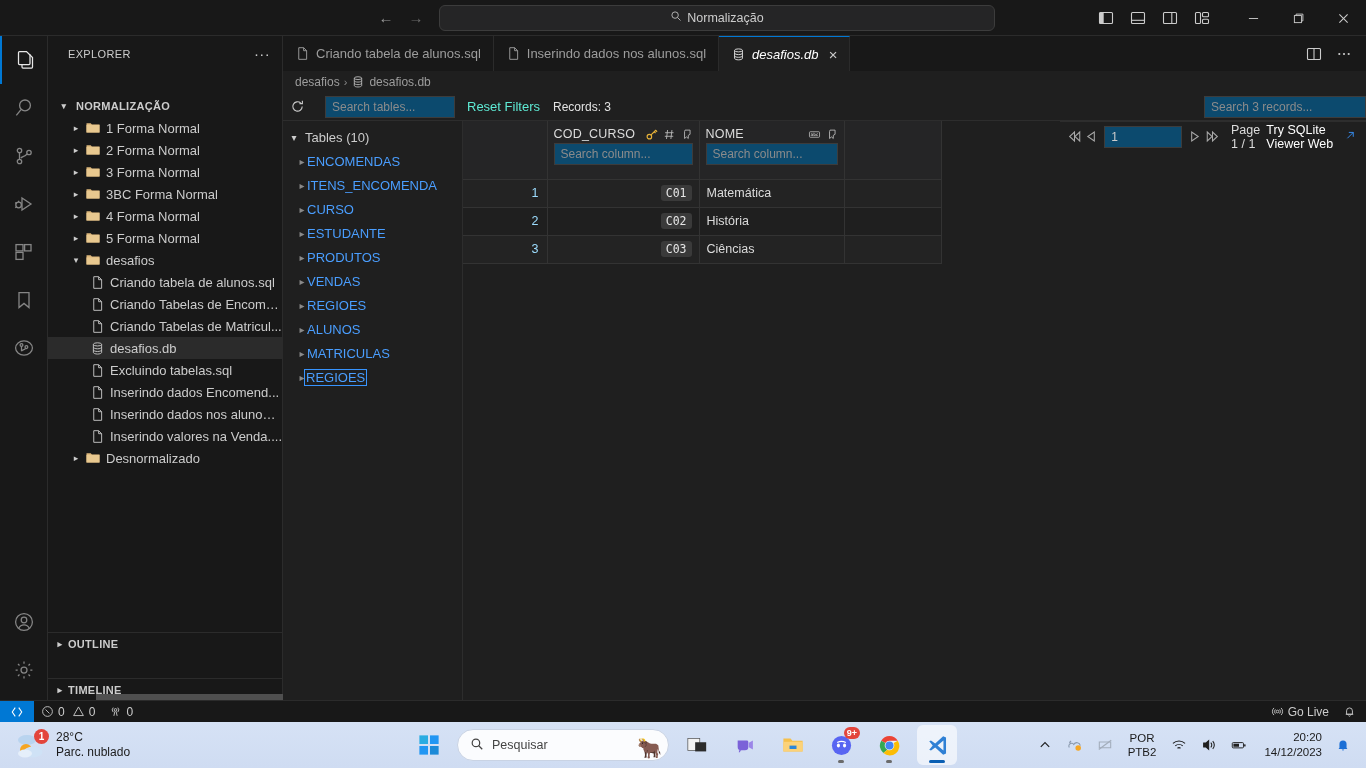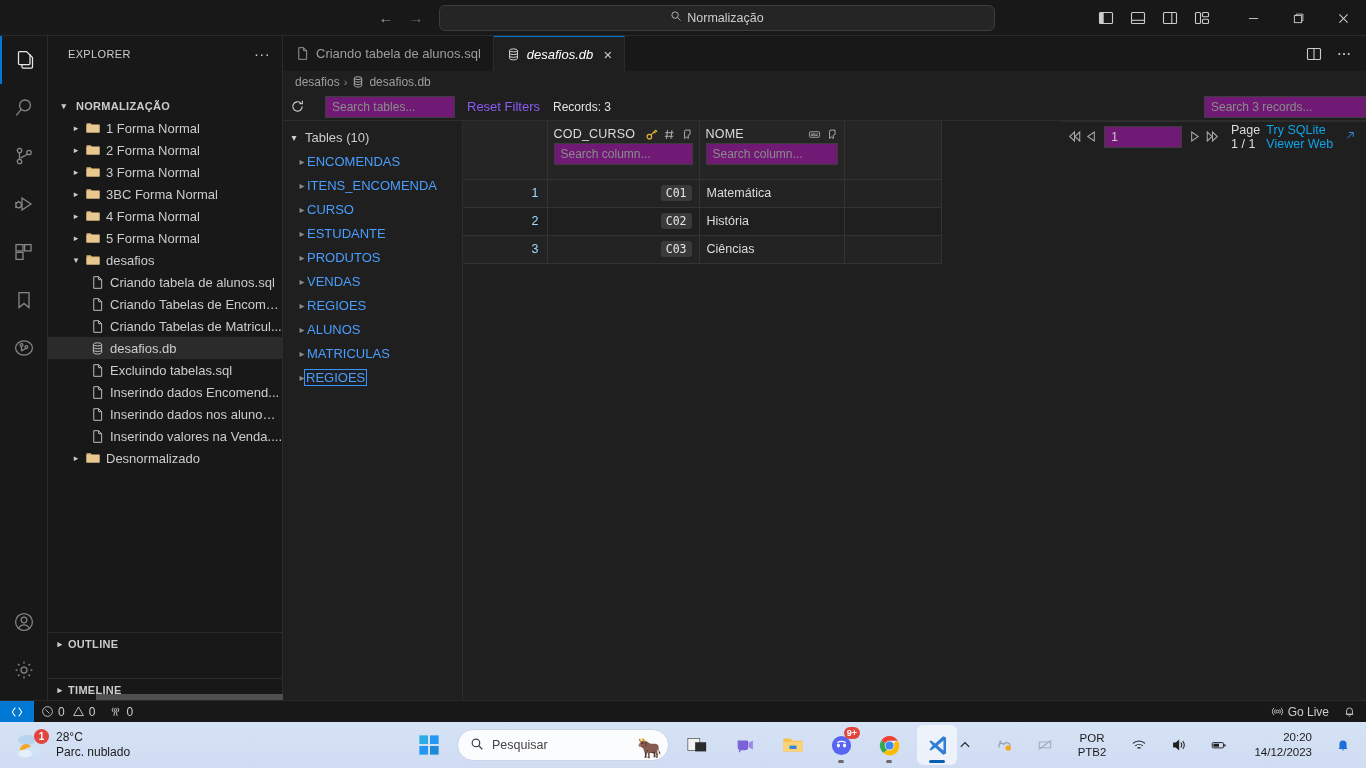--- a/index.html
+++ b/index.html
@@ -137,27 +137,27 @@
 
   
   .sqlite { flex: 1 1 auto; display: flex; flex-direction: column; background: #1f1f1f; min-height: 0; }
   .sq-toolbar {
     height: 28px; flex: 0 0 28px; display: flex; align-items: center; background: #1f1f1f;
     border-bottom: 1px solid #2d2d2d;
   }
   .refresh-btn { width: 28px; height: 28px; display: flex; align-items: center; justify-content: center; color: #c8c8c8; }
   .refresh-btn svg { width: 15px; height: 15px; }
   .inp {
-    background: #701a75; border: 1px solid #3c3c3c; color: #cccccc;
+    background: #0c4a6e; border: 1px solid #3c3c3c; color: #cccccc;
     font-size: 12px; padding: 2px 6px; height: 22px; outline: none;
     font-family: "Liberation Sans", sans-serif;
   }
   .inp::placeholder { color: #8b8b8b; }
   .search-tables { width: 130px; margin-left: 14px; }
-  .reset-filters { font-size: 13px; color: #8b5cf6; margin-left: 8px; padding: 0 4px; }
+  .reset-filters { font-size: 13px; color: #5eead4; margin-left: 8px; padding: 0 4px; }
   .records-lbl { font-size: 12px; color: #e3e3e3; margin-left: 9px; }
   .search-records { width: 162px; margin-left: auto; margin-right: 0px; }
 
   .sq-main { flex: 1 1 auto; display: flex; min-height: 0; }
   .tables-pane {
     width: 180px; flex: 0 0 180px; background: #1f1f1f; border-right: 1px solid #2d2d2d;
     padding-top: 4px; overflow: hidden;
   }
   .tbl-group { height: 24px; display: flex; align-items: center; font-size: 13px; color: #cccccc; }
   .tbl-group .tw { width: 22px; text-align: center; color: #cccccc; font-size: 10px; }
@@ -203,21 +203,21 @@
   td.pad { background: #1f1f1f; }
 
   .pager {
     height: 30px; flex: 0 0 30px; display: flex; align-items: center; gap: 0px;
     background: #1f1f1f; border-top: 1px solid #2d2d2d; padding-left: 6px;
   }
   .pg-btn { width: 28px; height: 26px; display: flex; align-items: center; justify-content: center; color: #a8a8a8; }
   .pg-btn svg { width: 15px; height: 15px; }
   .pg-input { width: 78px; margin: 0 4px; }
   .pg-label { font-size: 12.5px; color: #dcdcdc; margin-left: 10px; }
-  .try-web { margin-left: auto; margin-right: 10px; font-size: 12.5px; color: #0ea5e9; display: flex; align-items: center; gap: 4px; }
+  .try-web { margin-left: auto; margin-right: 10px; font-size: 12.5px; color: #ffffff; display: flex; align-items: center; gap: 4px; }
 
   
   .statusbar {
     height: 22px; flex: 0 0 22px; background: #181818; display: flex; align-items: center;
     font-size: 12px; color: #cccccc; border-top: 1px solid #2b2b2b;
   }
   .sb-remote { width: 34px; height: 22px; background: #0078d4; display: flex; align-items: center; justify-content: center; }
   .sb-remote svg { width: 14px; height: 14px; }
   .sb-item { display: flex; align-items: center; gap: 4px; padding: 0 7px; height: 22px; }
   .sb-item svg { width: 13px; height: 13px; display: block; }
@@ -249,21 +249,21 @@
   }
   .searchbox .bull { position: absolute; right: 6px; bottom: 0px; font-size: 20px; }
   .tb-app { width: 40px; height: 40px; display: flex; align-items: center; justify-content: center; position: relative; border-radius: 6px; }
   .tb-app.active { background: rgba(255,255,255,.6); }
   .tb-app .dot { position: absolute; bottom: 2px; left: 50%; transform: translateX(-50%); width: 6px; height: 3px; border-radius: 2px; background: #6b6b6b; }
   .tb-app.active .dot { width: 16px; background: #0a5fb4; }
   .tb-app .bdg {
     position: absolute; top: 2px; right: 1px; background: #e3453c; color: #fff; border-radius: 9px;
     font-size: 9px; padding: 1px 3px; font-weight: bold;
   }
-  .tb-right { position: absolute; right: 0; display: flex; align-items: center; gap: 10px; padding-right: 8px; }
+  .tb-right { position: absolute; right: 0; display: flex; align-items: center; gap: 0px; padding-right: 8px; }
   .tr-item { padding: 0 7px; display: flex; align-items: center; color: #202020; }
   .tr-item svg { width: 16px; height: 16px; display: block; }
   .lang { font-size: 11.5px; color: #1b1b1b; line-height: 14px; text-align: center; padding: 0 8px; }
   .clock { font-size: 11.5px; color: #1b1b1b; line-height: 15px; text-align: right; padding: 0 6px 0 10px; }
 </style>
 </head>
 <body>
 
 <div class="app">
 
@@ -599,20 +599,29 @@
 
       <div class="tabbar">
         <div class="tab">
           <span class="ti">
               <svg viewBox="0 0 16 16" fill="none" stroke="#9d9d9d" stroke-width="1">
                 <path d="M4 1.8h5.2L12.4 5v9.2H4z"></path>
                 <path d="M9.2 1.8V5h3.2"></path>
               </svg>
             </span>
           <span>Criando tabela de alunos.sql</span>
+        </div>
+        <div class="tab">
+          <span class="ti">
+              <svg viewBox="0 0 16 16" fill="none" stroke="#9d9d9d" stroke-width="1">
+                <path d="M4 1.8h5.2L12.4 5v9.2H4z"></path>
+                <path d="M9.2 1.8V5h3.2"></path>
+              </svg>
+            </span>
+          <span>Inserindo dados nos alunos.sql</span>
         </div>
         <div class="tab active">
           <span class="ti">
               <svg viewBox="0 0 16 16" fill="none" stroke="#dddddd" stroke-width="1">
                 <ellipse cx="8" cy="3.6" rx="4.2" ry="1.6"></ellipse>
                 <path d="M3.8 3.6v8.5c0 .9 1.9 1.6 4.2 1.6s4.2-.7 4.2-1.6V3.6"></path>
                 <path d="M3.8 6.5c0 .9 1.9 1.6 4.2 1.6s4.2-.7 4.2-1.6"></path>
                 <path d="M3.8 9.4c0 .9 1.9 1.6 4.2 1.6s4.2-.7 4.2-1.6"></path>
               </svg>
             </span>

